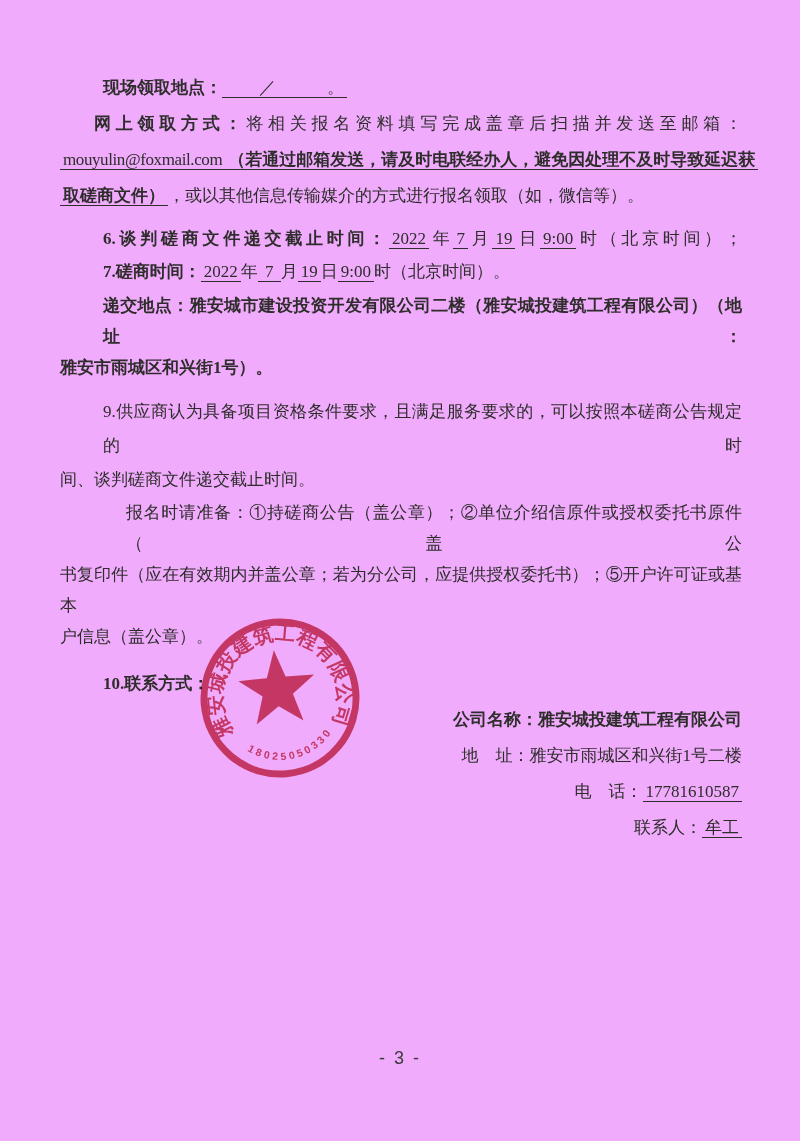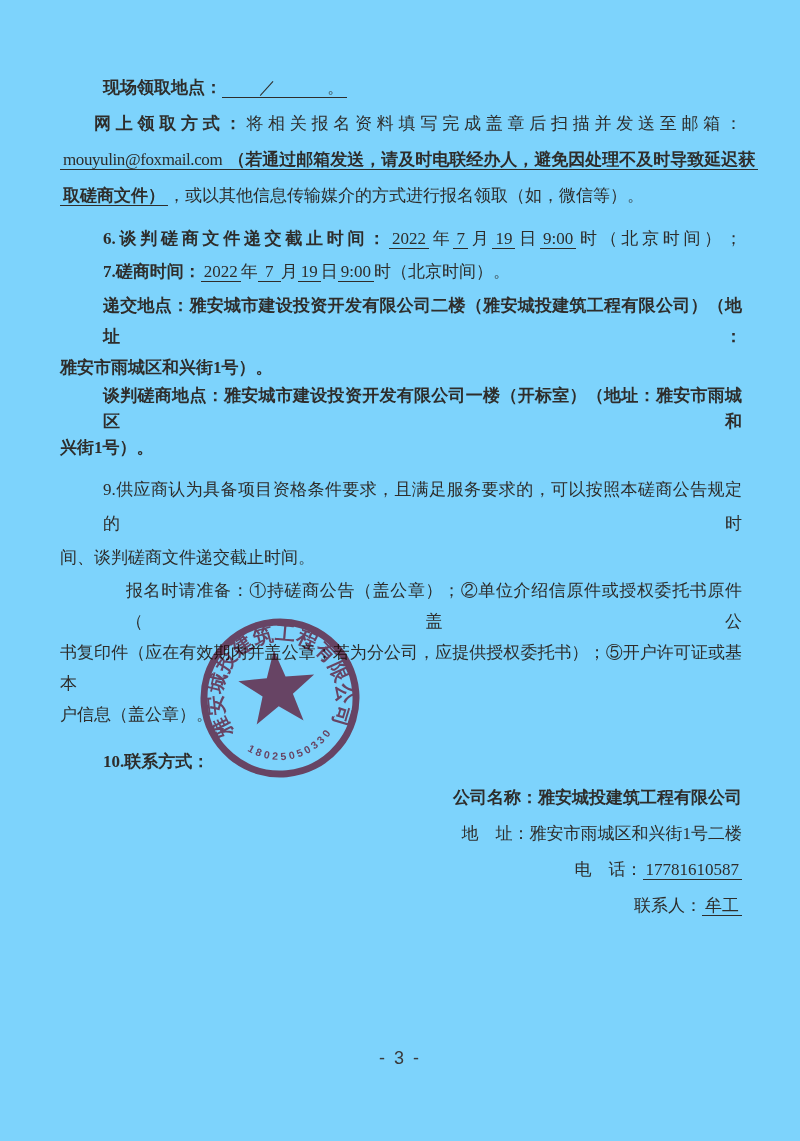--- a/index.html
+++ b/index.html
@@ -1,19 +1,19 @@
 <!DOCTYPE html>
 <html><head>
 <meta charset="utf-8">
 <style>
   * { margin:0; padding:0; box-sizing:border-box; }
   body { background:#e8e8e8; font-family:"Liberation Serif","DejaVu Serif",serif; }
   .page {
     position:relative; width:800px; height:1141px; margin:0 auto;
-    background:#7dd3fc; color:#2e2d2b; overflow:hidden;
+    background:#f0abfc; color:#2e2d2b; overflow:hidden;
   }
   .content { position:absolute; left:60px; top:70px; width:682px; font-size:17px; }
   .line { line-height:36px; white-space:nowrap; }
   .b { font-weight:700; }
   .u { border-bottom:1.5px solid #2e2d2b; padding:0 3px; }
   .fill { text-align:justify; text-align-last:justify; white-space:normal; }
   .p-online .line { line-height:36px; }
   .items .line { line-height:33px; }
   .items { margin-top:8px; }
   .in { padding-left:43px; }
@@ -64,24 +64,20 @@
       <div class="line in">
         <span class="b">7.磋商时间：</span><span class="u">2022</span><span>年</span><span class="u" style="white-space:pre"> 7 </span><span>月</span><span class="u">19</span><span>日</span><span class="u">9:00</span><span>时（北京时间）。</span>
       </div>
     </div>
 
     <div class="p-submit">
       <div class="line in fill b">递交地点：雅安城市建设投资开发有限公司二楼（雅安城投建筑工程有限公司）（地址：</div>
       <div class="line b">雅安市雨城区和兴街1号）。</div>
     </div>
 
-    <div class="p-venue">
-      <div class="line in fill b">谈判磋商地点：雅安城市建设投资开发有限公司一楼（开标室）（地址：雅安市雨城区和</div>
-      <div class="line b">兴街1号）。</div>
-    </div>
 
     <div class="p9">
       <div class="line in fill">9.供应商认为具备项目资格条件要求，且满足服务要求的，可以按照本磋商公告规定的时</div>
       <div class="line">间、谈判磋商文件递交截止时间。</div>
     </div>
 
     <div class="p-prep">
       <div class="line in4 fill">报名时请准备：①持磋商公告（盖公章）；②单位介绍信原件或授权委托书原件（盖公</div>
       <div class="line fill">书复印件（应在有效期内并盖公章；若为分公司，应提供授权委托书）；⑤开户许可证或基本</div>
       <div class="line">户信息（盖公章）。</div>

